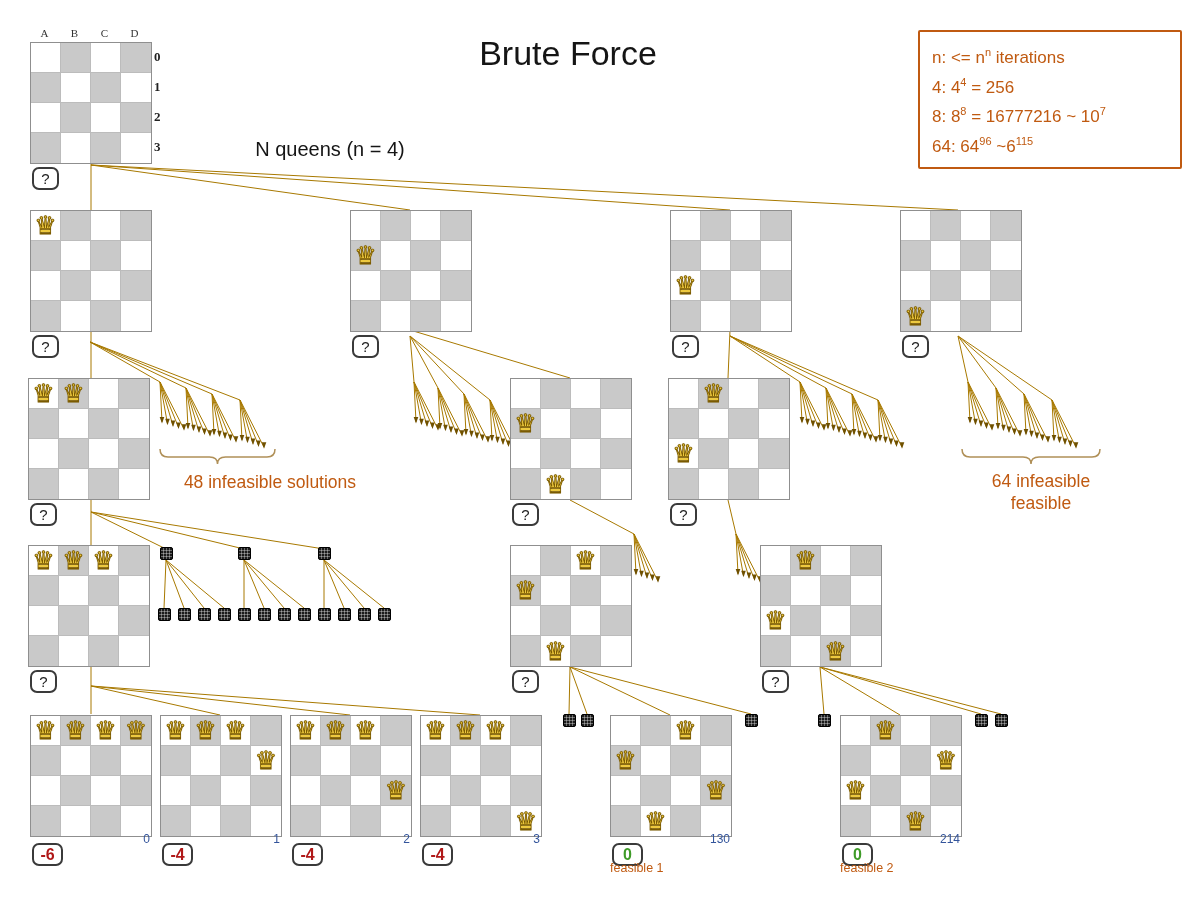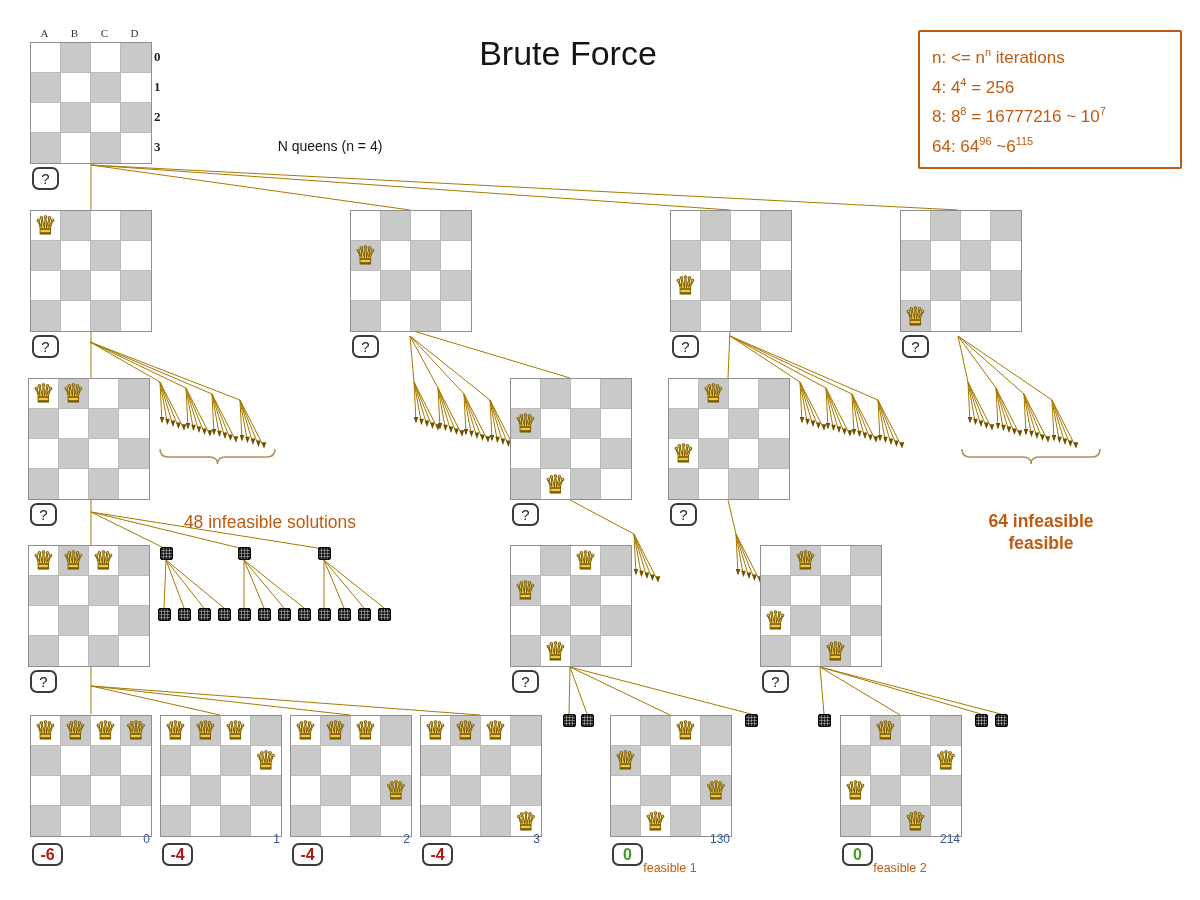--- a/index.html
+++ b/index.html
@@ -19,41 +19,41 @@
          color:#edc93f;-webkit-text-stroke:0.8px #7a5a00;text-shadow:0 0 1px #7a5a00;}
 
   .badge{position:absolute;z-index:3;box-sizing:border-box;width:27px;height:23px;
          border:2px solid #3a3a3a;border-radius:7px;background:#fff;
          display:flex;align-items:center;justify-content:center;font-size:15px;color:#222;}
   .badge.score{width:31px;font-size:16px;font-weight:bold;}
   .badge.neg{color:var(--neg);}
   .badge.pos{color:var(--pos);}
 
   .index{position:absolute;z-index:3;width:120px;text-align:right;font-size:12px;color:var(--idx);}
-  .feasible{position:absolute;z-index:3;width:120px;text-align:center;font-size:12.5px;color:var(--accent);}
+  .feasible{position:absolute;z-index:3;width:120px;text-align:left;font-size:12.5px;color:var(--accent);}
 
   .pruned{position:absolute;z-index:2;width:13px;height:13px;box-sizing:border-box;
           border:1px solid #000;border-radius:2px;background-color:#1b1b1b;
           background-image:repeating-linear-gradient(90deg,rgba(255,255,255,0) 0 2px,rgba(255,255,255,.35) 2px 3px),
                            repeating-linear-gradient(0deg,rgba(255,255,255,0) 0 2px,rgba(255,255,255,.35) 2px 3px);}
 
   .title{position:absolute;left:288px;top:34px;width:560px;text-align:center;
          font-size:34px;color:#151515;z-index:3;}
   .subtitle{position:absolute;left:130px;top:138px;width:400px;text-align:center;
-            font-size:14px;color:#151515;z-index:3;}
+            font-size:20px;color:#151515;z-index:3;}
 
   .infobox{position:absolute;left:918px;top:30px;width:264px;box-sizing:border-box;
            border:2.5px solid var(--accent);border-radius:2px;padding:8px 12px;
            color:var(--accent);font-size:17px;line-height:25px;z-index:3;}
   .infobox sup{font-size:11px;}
 
   .annot{position:absolute;color:var(--accent);font-size:17.5px;z-index:3;
-         text-align:center;line-height:22px;margin-top:40px;}
+         text-align:center;line-height:22px;}
   #annot48{left:152px;top:471px;width:236px;}
-  #annot64{left:958px;top:470px;width:166px;font-weight:bold;}
+  #annot64{left:958px;top:470px;width:166px;}
 
   .collabels{position:absolute;z-index:3;display:flex;width:120px;}
   .collabels span{width:30px;text-align:center;font-size:11px;color:#333;
                   font-family:"Liberation Serif",serif;letter-spacing:1px;}
   .rowlabels{position:absolute;z-index:3;}
   .rowlabels span{display:block;height:30px;line-height:30px;font-size:13px;font-weight:bold;
                   color:#222;font-family:"Liberation Serif",serif;}
 </style>
 </head>
 <body>

